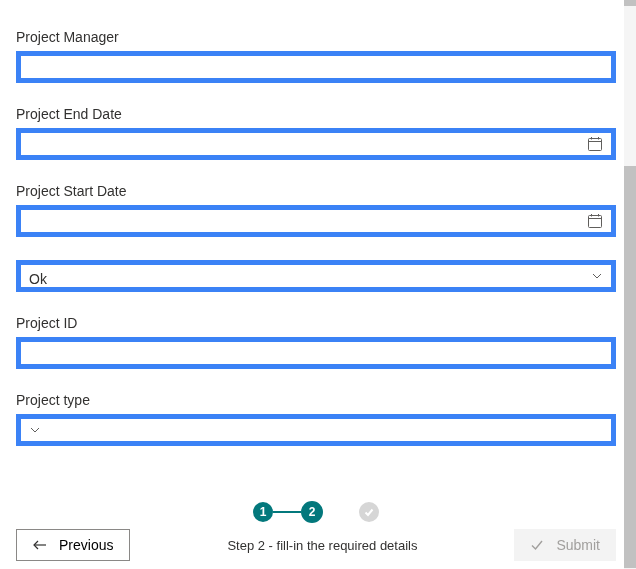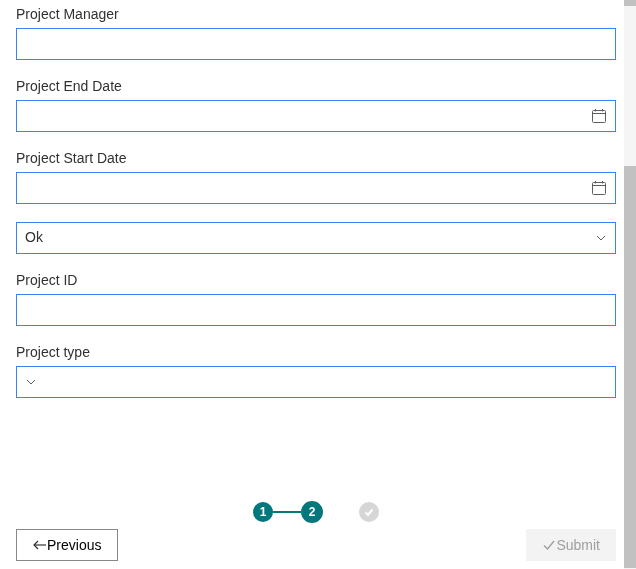--- a/index.html
+++ b/index.html
@@ -35,31 +35,32 @@
   .thumb-main { top: 166px; height: 402px; }
   .form-area {
     position: absolute;
     left: 16px;
     top: 0;
     right: 20px;
     padding-top: 6px;
   }
   .field-group {
     margin-bottom: 18px;
+    margin-top: 23px;
   }
   .field-label {
     font-size: 14px;
     color: #323130;
     margin-bottom: 6px;
     display: block;
   }
   .text-input, .date-wrap, .select-wrap {
     width: 100%;
     height: 32px;
-    border: 1px solid #3b82f6;
+    border: 5px solid #3b82f6;
     background: #fff;
     display: flex;
     align-items: center;
     padding: 0 8px;
     font-size: 14px;
   }
   .text-input {
     outline: none;
   }
   .date-input, .select-value {
@@ -141,21 +142,21 @@
   }
   .hint {
     font-size: 13px;
     color: #323130;
   }
   .btn {
     height: 32px;
     padding: 0 16px;
     display: inline-flex;
     align-items: center;
-    gap: 0;
+    gap: 12px;
     font-size: 14px;
     cursor: pointer;
     border: 1px solid #8a8886;
     background: #fff;
   }
   .btn.submit {
     border: none;
     background: #f3f3f3;
     color: #a19f9d;
     cursor: default;
@@ -254,20 +255,21 @@
       <button class="btn">
         <span class="arrow-left">
           <svg width="14" height="12" viewBox="0 0 14 12" fill="none" stroke="#323130" stroke-width="1.2">
             <line x1="13" y1="6" x2="1" y2="6"></line>
             <polyline points="5,2 1,6 5,10"></polyline>
           </svg>
         </span>
         <span>Previous</span>
       </button>
 
+      <span class="hint">Step 2 - fill-in the required details</span>
 
       <button class="btn submit" disabled="">
         <span class="check-sm">
           <svg width="14" height="12" viewBox="0 0 14 12" fill="none" stroke="#a19f9d" stroke-width="1.4">
             <polyline points="2,6.5 5.5,10 12,2"></polyline>
           </svg>
         </span>
         <span>Submit</span>
       </button>
     </div>

